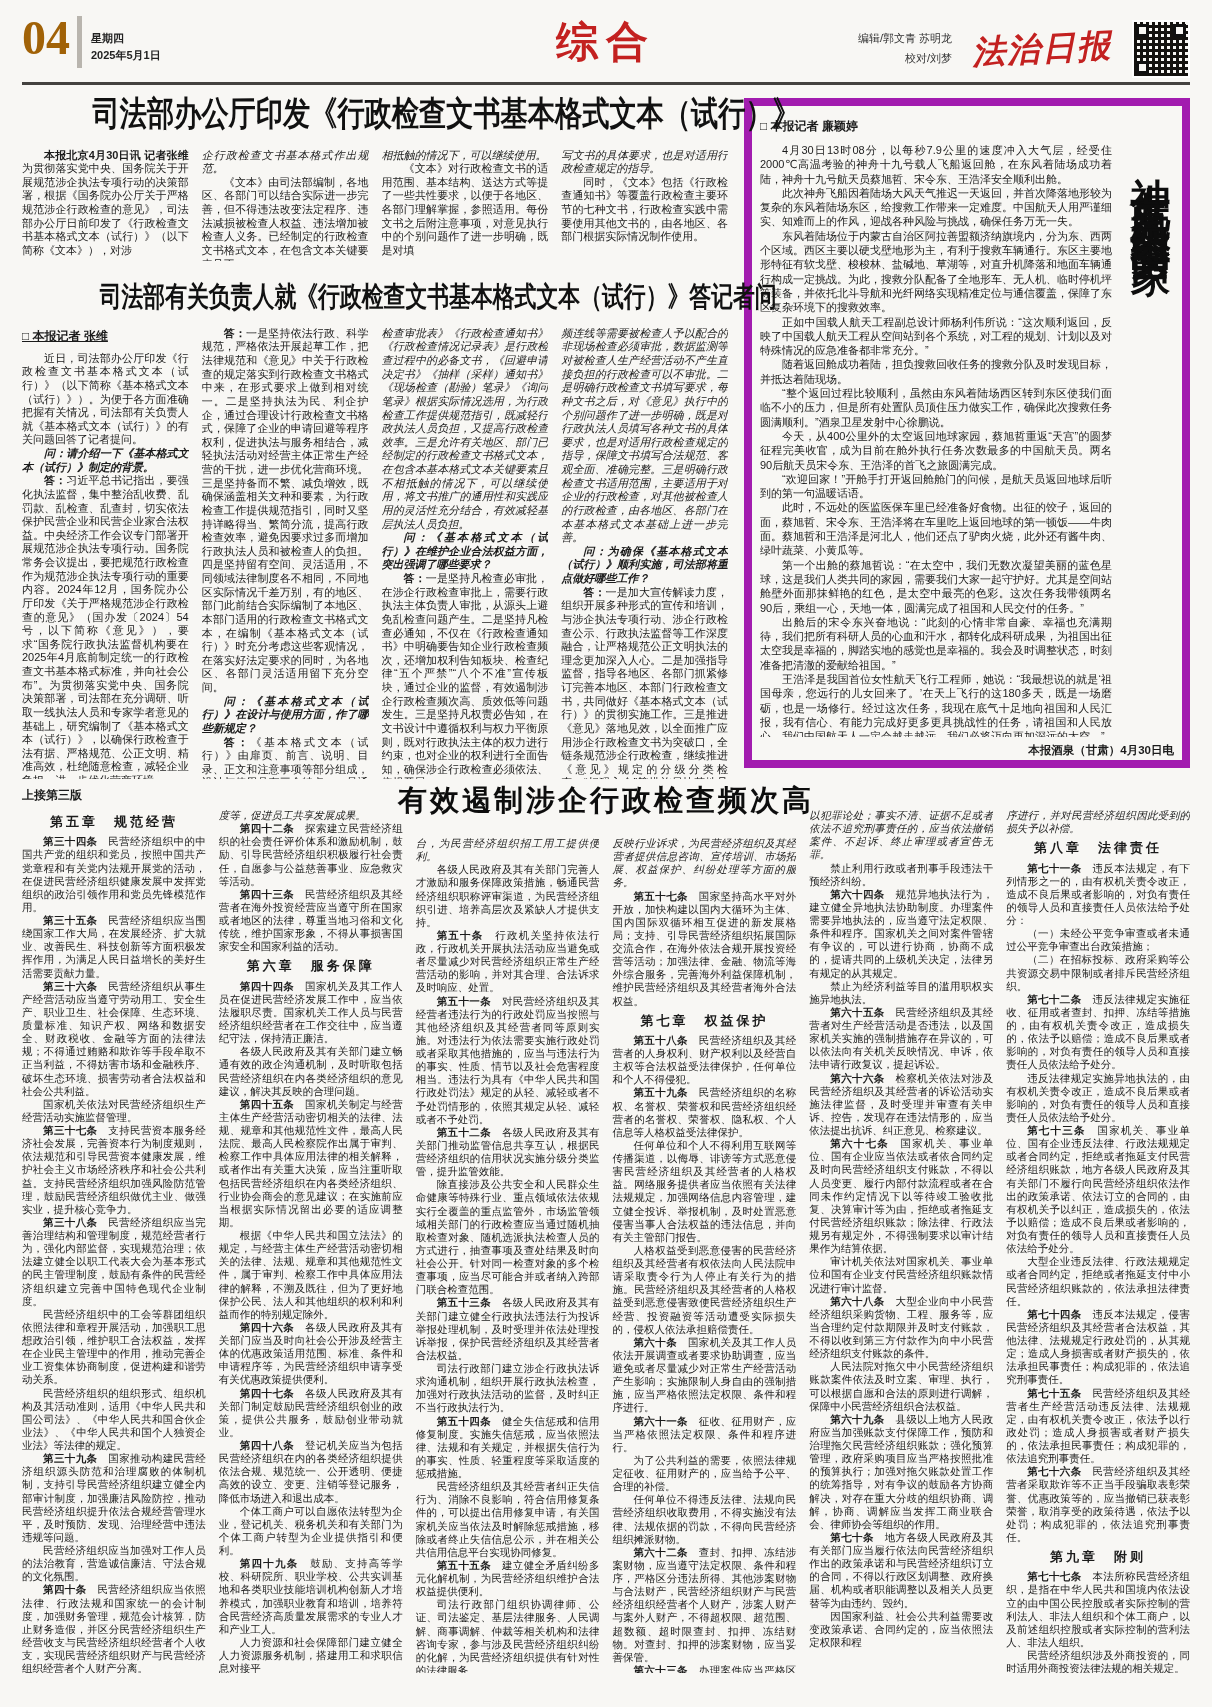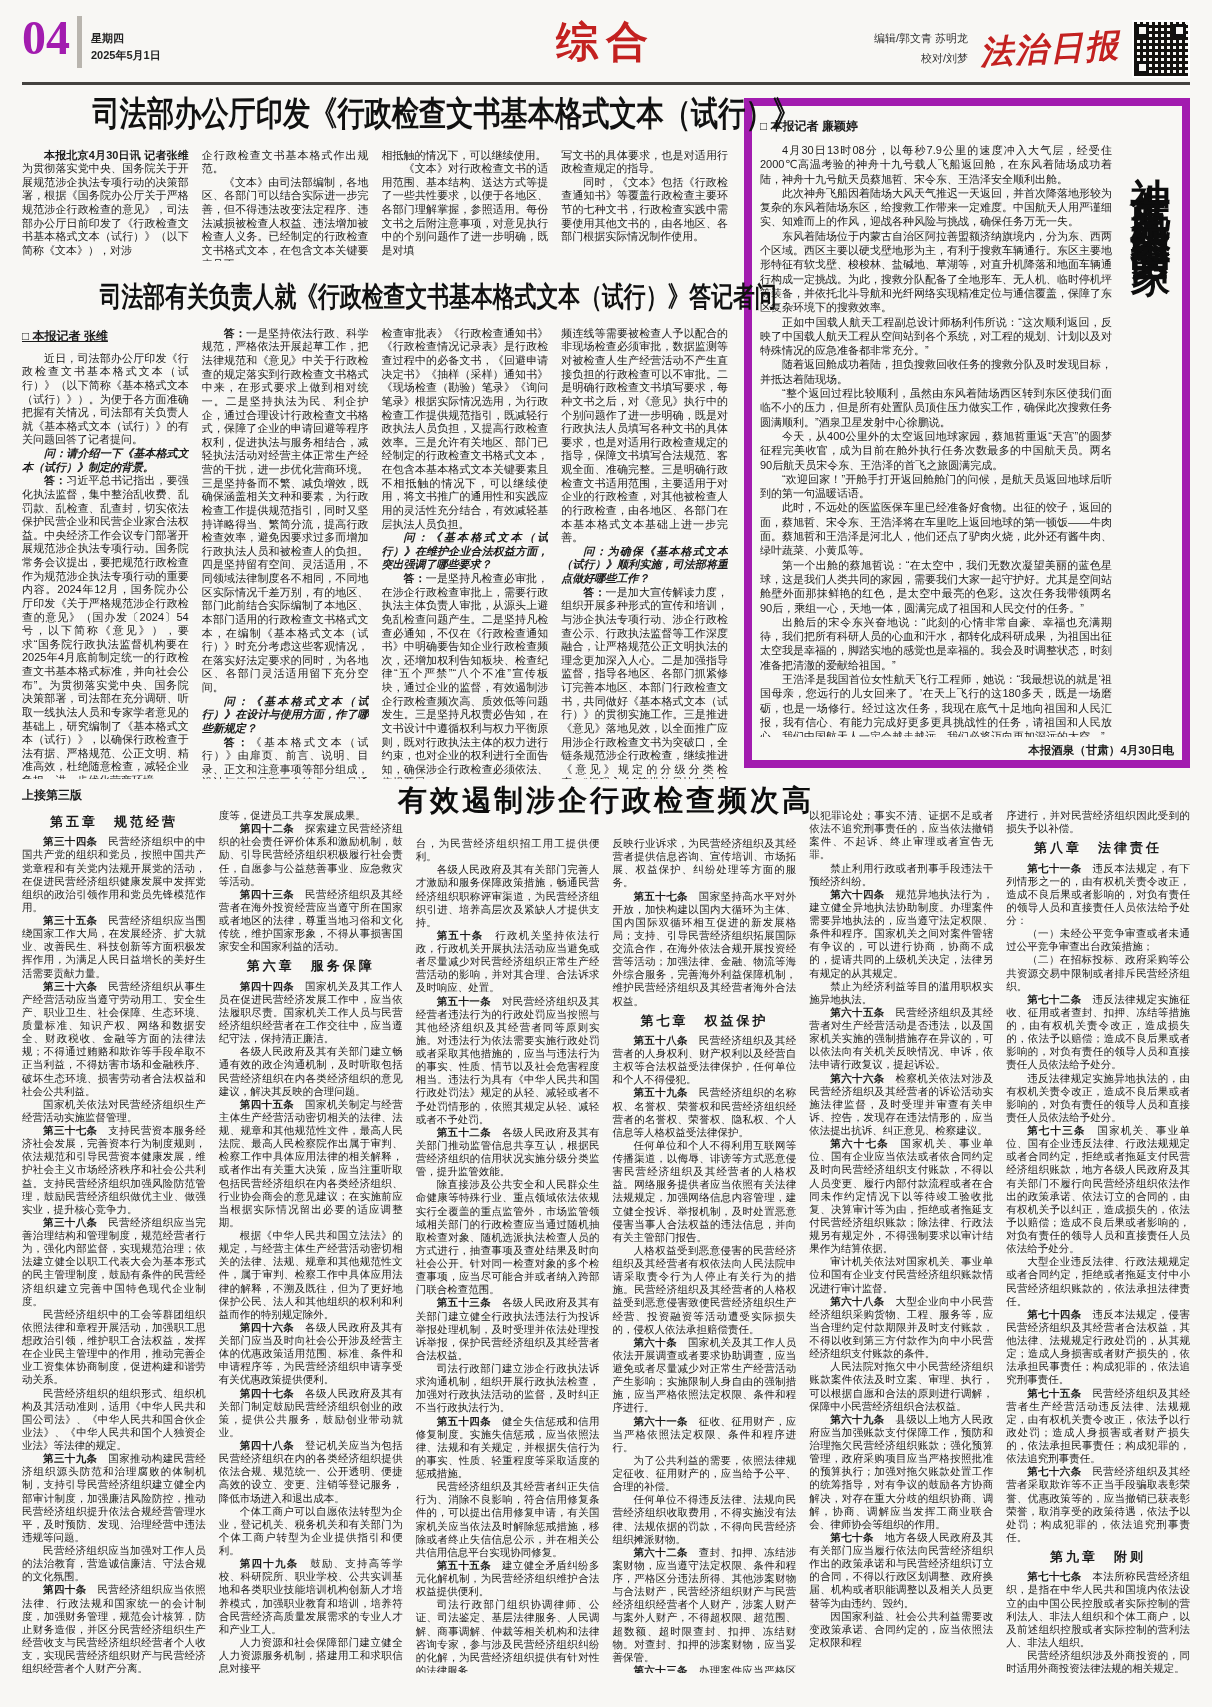--- a/index.html
+++ b/index.html
@@ -1,25 +1,25 @@
 <!DOCTYPE html>
 <html><head>
 <meta charset="utf-8">
 <style>
   html,body{margin:0;padding:0;background:#eceae6;}
   .page{width:1212px;height:1707px;box-sizing:border-box;padding:14px 22px 10px;background:#f8f7f4;color:#1b1b1b;
         font-family:"Liberation Sans","DejaVu Sans",sans-serif;position:relative;overflow:hidden;}
   
   header{position:relative;display:flex;align-items:flex-start;height:64px;}
-  .pageno{font-family:"Liberation Serif","DejaVu Serif",serif;font-weight:900;font-size:48px;line-height:1;color:#a21caf;}
+  .pageno{font-family:"Liberation Serif","DejaVu Serif",serif;font-weight:900;font-size:48px;line-height:1;color:#a16207;}
   .vbar{width:5px;height:52px;background:#b9b5ae;margin:2px 9px 0 7px;}
   .dateblock{font-size:11px;font-weight:700;margin-top:16px;line-height:1.55;color:#222;}
   .section-name{position:absolute;left:50%;top:0;transform:translateX(-50%);
         font-family:"Liberation Serif","DejaVu Serif",serif;font-weight:900;font-size:42px;color:#c32120;letter-spacing:8px;}
-  .header-right{margin-left:auto;display:flex;align-items:center;gap:12px;margin-top:6px;}
+  .header-right{margin-left:auto;display:flex;align-items:center;gap:20px;margin-top:6px;}
   .editors{font-size:11px;text-align:right;line-height:1.8;color:#333;}
   .masthead{font-family:"Liberation Serif","DejaVu Serif",serif;font-style:italic;font-weight:900;font-size:33px;
         color:#c32120;transform:rotate(-3deg);letter-spacing:2px;}
   .qr{width:54px;height:54px;position:relative;border:2px solid #fff;background:
       repeating-linear-gradient(0deg,#14120f 0 3px,transparent 3px 6px),
       repeating-linear-gradient(90deg,#14120f 0 3px,#f8f7f4 3px 6px);}
   .qr i{position:absolute;width:13px;height:13px;border:3px solid #111;background:#f8f7f4;box-sizing:border-box;}
   .qr i:nth-child(1){top:2px;left:2px}.qr i:nth-child(2){top:2px;right:2px}.qr i:nth-child(3){bottom:2px;left:2px}
   .rule{border-top:3px solid #44423f;margin:4px 0 12px;}
   
@@ -44,21 +44,21 @@
   .law{position:relative;margin-top:16px;}
   .cont-label{position:absolute;top:2px;left:0;font-weight:700;font-size:12px;}
   .law-title{position:absolute;top:-4px;left:50%;transform:translateX(-50%);margin:0;white-space:nowrap;
       font-family:"Liberation Serif","DejaVu Serif",serif;font-weight:900;font-size:29px;letter-spacing:3px;color:#0d0d0d;}
   .law-cols{display:flex;gap:13px;height:888px;overflow:hidden;}
   .law-col{flex:1;font-size:10.5px;line-height:1.25;overflow:hidden;padding-top:24px;text-align:justify;box-sizing:border-box;}
   .law-col.offset{padding-top:52px;}
   
   .blk{margin:0;}
   .para,.art,.a,.q{text-indent:2em;}
-  .cont{text-indent:0;}
+  .cont{text-indent:0;font-style:italic;}
   .chapter{text-align:center;font-weight:900;font-size:13px;margin:5px 0;letter-spacing:3px;text-indent:0;
       font-family:"Liberation Serif","DejaVu Serif",serif;}
   .q{font-style:italic;font-weight:700;font-family:"DejaVu Serif","Liberation Serif",serif;}
   .byline{font-weight:700;text-indent:0;margin:2px 0 8px;font-size:12px;text-decoration:underline;}
   .lead{font-weight:700;font-style:normal;}
 </style>
 </head>
 <body>
 
 <div class="page">

